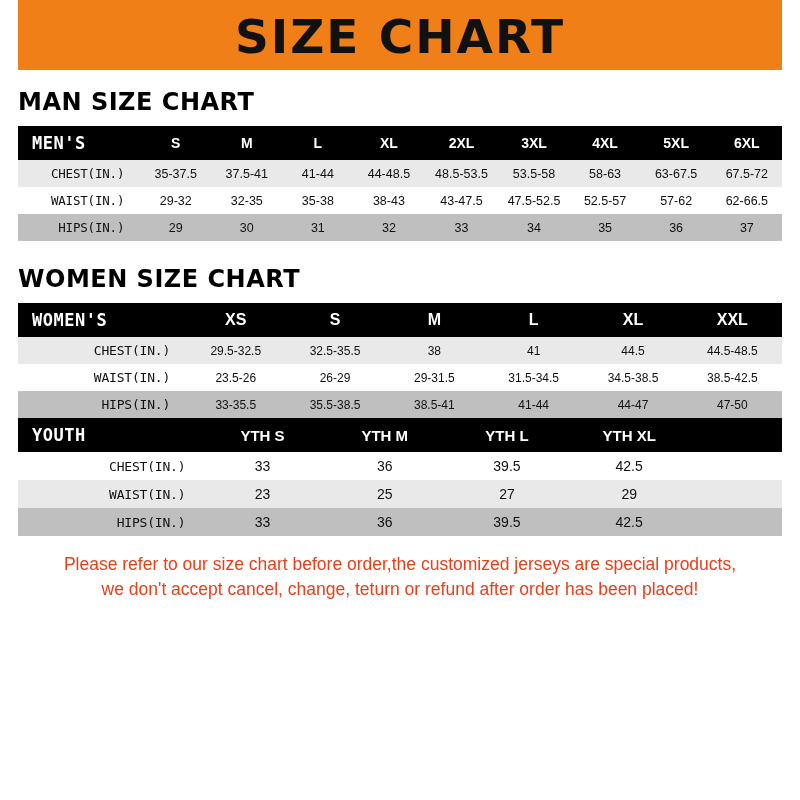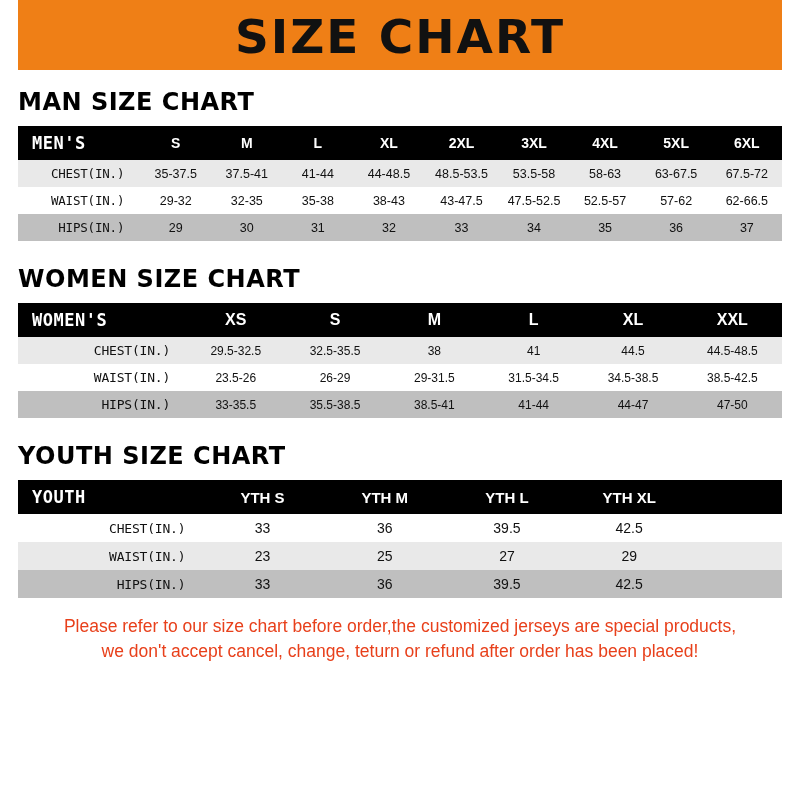--- a/index.html
+++ b/index.html
@@ -266,21 +266,20 @@
           <td>33-35.5</td>
           <td>35.5-38.5</td>
           <td>38.5-41</td>
           <td>41-44</td>
           <td>44-47</td>
           <td>47-50</td>
         </tr>
       </tbody>
     </table>
 
-    <div class="section-title sec3-title">YOUTH SIZE CHART</div>
     <table class="size-table" id="youth-table">
       <colgroup>
         <col style="width:24%">
         <col style="width:16%">
           <col style="width:16%">
           <col style="width:16%">
           <col style="width:16%">
         <col style="width:12%">
       </colgroup>
       <thead>

